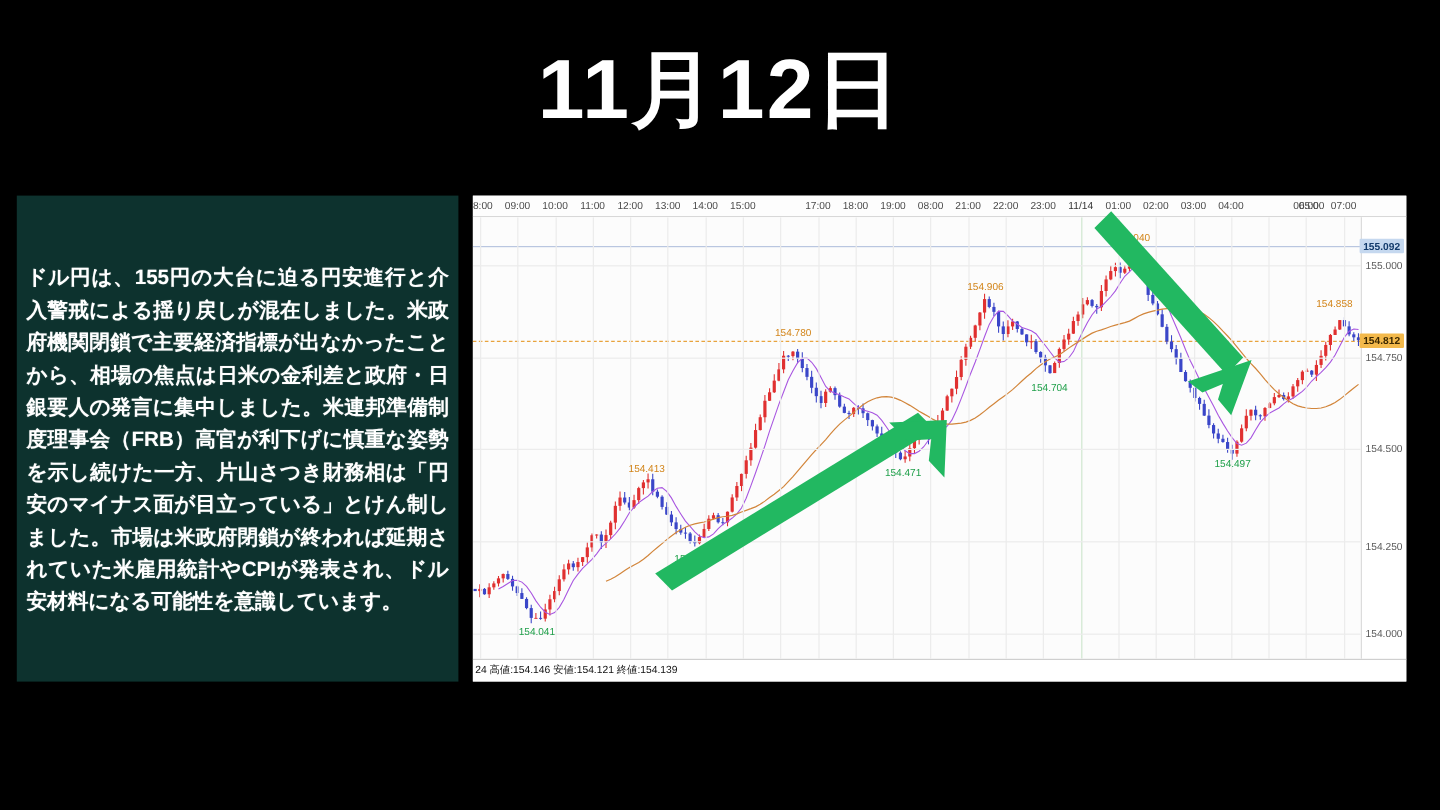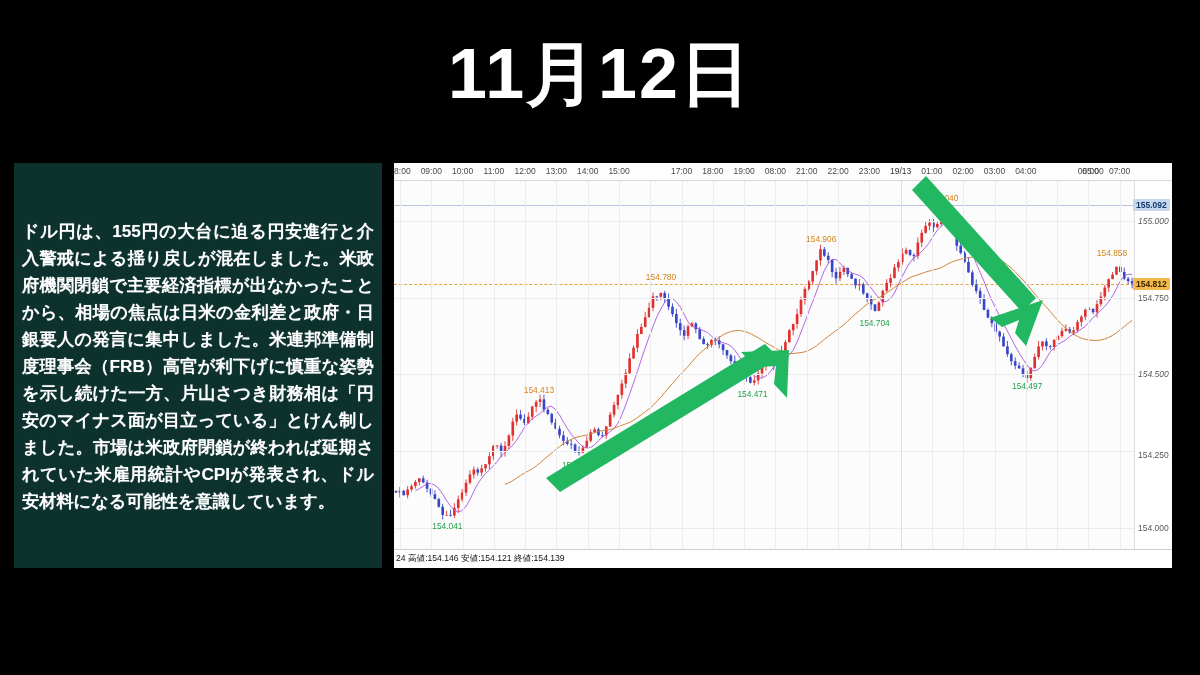--- a/index.html
+++ b/index.html
@@ -134,21 +134,21 @@
         <div class="time-lbl" style="left: 193.738px;">14:00</div>
         <div class="time-lbl" style="left: 225.027px;">15:00</div>
         <div class="time-lbl" style="left: 256.317px; margin-top: 21px;">16:00</div>
         <div class="time-lbl" style="left: 287.607px;">17:00</div>
         <div class="time-lbl" style="left: 318.896px;">18:00</div>
         <div class="time-lbl" style="left: 350.186px;">19:00</div>
         <div class="time-lbl" style="left: 381.476px;">08:00</div>
         <div class="time-lbl" style="left: 412.765px;">21:00</div>
         <div class="time-lbl" style="left: 444.055px;">22:00</div>
         <div class="time-lbl" style="left: 475.345px;">23:00</div>
-        <div class="time-lbl date" style="left: 506.634px;">19/13</div>
+        <div class="time-lbl date" style="left: 506.634px;">11/14</div>
         <div class="time-lbl" style="left: 537.924px;">01:00</div>
         <div class="time-lbl" style="left: 569.214px;">02:00</div>
         <div class="time-lbl" style="left: 600.503px;">03:00</div>
         <div class="time-lbl" style="left: 631.793px;">04:00</div>
         <div class="time-lbl" style="left: 699px;">05:00</div>
         <div class="time-lbl" style="left: 694.372px;">06:00</div>
         <div class="time-lbl" style="left: 725.662px;">07:00</div>
       </div>
 
     <div class="plot" id="plot">
@@ -577,23 +577,23 @@
         <div class="annot high" style="left: 549.278px; top: 11.6px;">155.040</div>
         <div class="annot low" style="left: 633.196px; top: 200.12px;">154.497</div>
         <div class="annot high" style="left: 718px; top: 67.4133px;">154.858</div>
       </div>
 
     <div class="price-axis" id="price-axis">
       <div class="badge blue" style="top:24px">155.092</div>
       <div class="badge orange" style="top:103px">154.812</div>
     <div class="price-lbl" style="top: 346.533px;">154.000</div>
         <div class="price-lbl" style="top: 274px;">154.250</div>
-        <div class="price-lbl" style="top: 193.2px; font-style: italic;">154.500</div>
+        <div class="price-lbl" style="top: 193.2px;">154.500</div>
         <div class="price-lbl" style="top: 116.533px;">154.750</div>
-        <div class="price-lbl" style="top: 39.8667px; font-style: italic;">155.000</div>
+        <div class="price-lbl" style="top: 39.8667px;">155.000</div>
       </div>
 
     <div class="status-bar">
       <span class="status-text">24  高値:154.146  安値:154.121  終値:154.139</span>
     </div>
   </div>
 
   <svg class="arrows" viewBox="0 0 1200 675">
     <g fill="#22b861">
       <path d="M560 492 L779 358 L765 344 L546 478 Z"></path>

